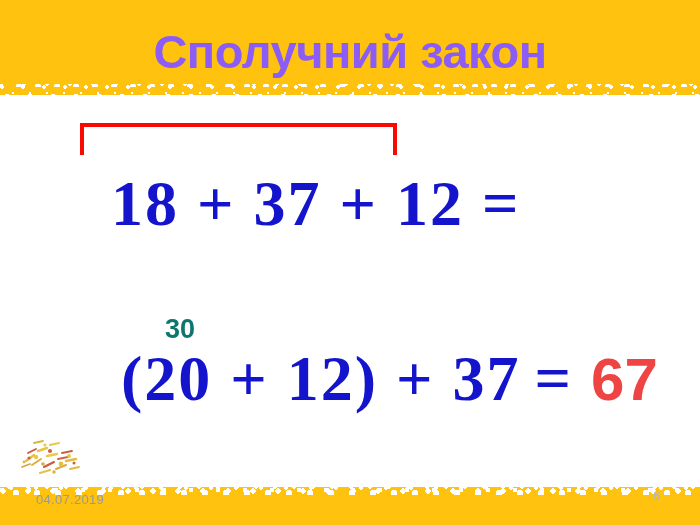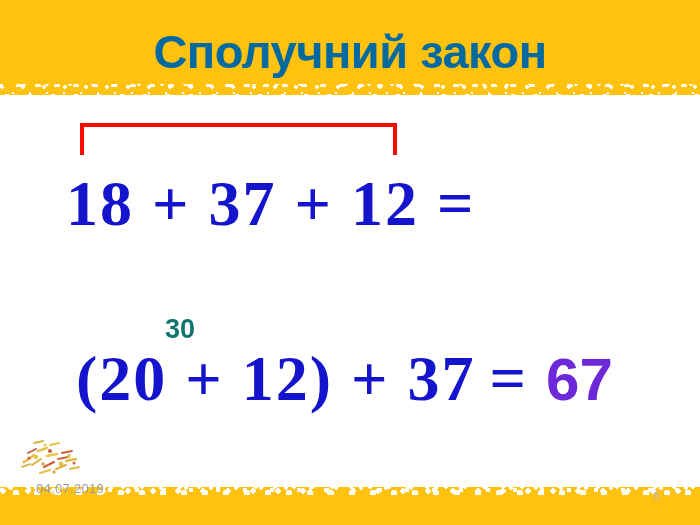--- a/index.html
+++ b/index.html
@@ -85,21 +85,21 @@
   .title {
     position: absolute;
     left: 0;
     top: 26px;
     width: 700px;
     text-align: center;
     font-family: "Liberation Sans", sans-serif;
     font-weight: bold;
     font-size: 47px;
     line-height: 52px;
-    color: #0369a1;
+    color: #8b5cf6;
     letter-spacing: -0.5px;
     white-space: nowrap;
   }
 
   
   .bracket {
     position: absolute;
     left: 80px;
     top: 123px;
     width: 317px;
@@ -111,20 +111,21 @@
     box-sizing: border-box;
   }
 
   
   .eq {
     position: absolute;
     font-family: "Liberation Serif", serif;
     font-weight: bold;
     color: #1414CC;
     white-space: nowrap;
+    margin-left: 45px;
   }
   .eq1 {
     left: 66px;
     top: 168px;
     font-size: 64px;
     line-height: 72px;
     letter-spacing: 2px;
   }
   .eq2 {
     left: 76px;
@@ -134,41 +135,41 @@
     letter-spacing: 2px;
   }
   .eq2 .gap {
     display: inline-block;
     width: 14px;
   }
   .answer {
     font-family: "Liberation Sans", sans-serif;
     font-weight: bold;
     font-size: 60px;
-    color: #6d28d9;
+    color: #ef4444;
     letter-spacing: 0px;
   }
 
   
   .hint30 {
     position: absolute;
     left: 165px;
     top: 316px;
     font-family: "Liberation Sans", sans-serif;
     font-weight: bold;
     font-size: 27px;
     line-height: 27px;
     color: #0f766e;
   }
 
   
   .date-stamp {
     position: absolute;
     left: 36px;
-    bottom: 29px;
+    bottom: 18px;
     font-family: "Liberation Sans", sans-serif;
     font-size: 13px;
     color: #9a9a9a;
     letter-spacing: 0.3px;
   }
   .page-num {
     position: absolute;
     right: 40px;
     bottom: 22px;
     font-family: "Liberation Sans", sans-serif;

